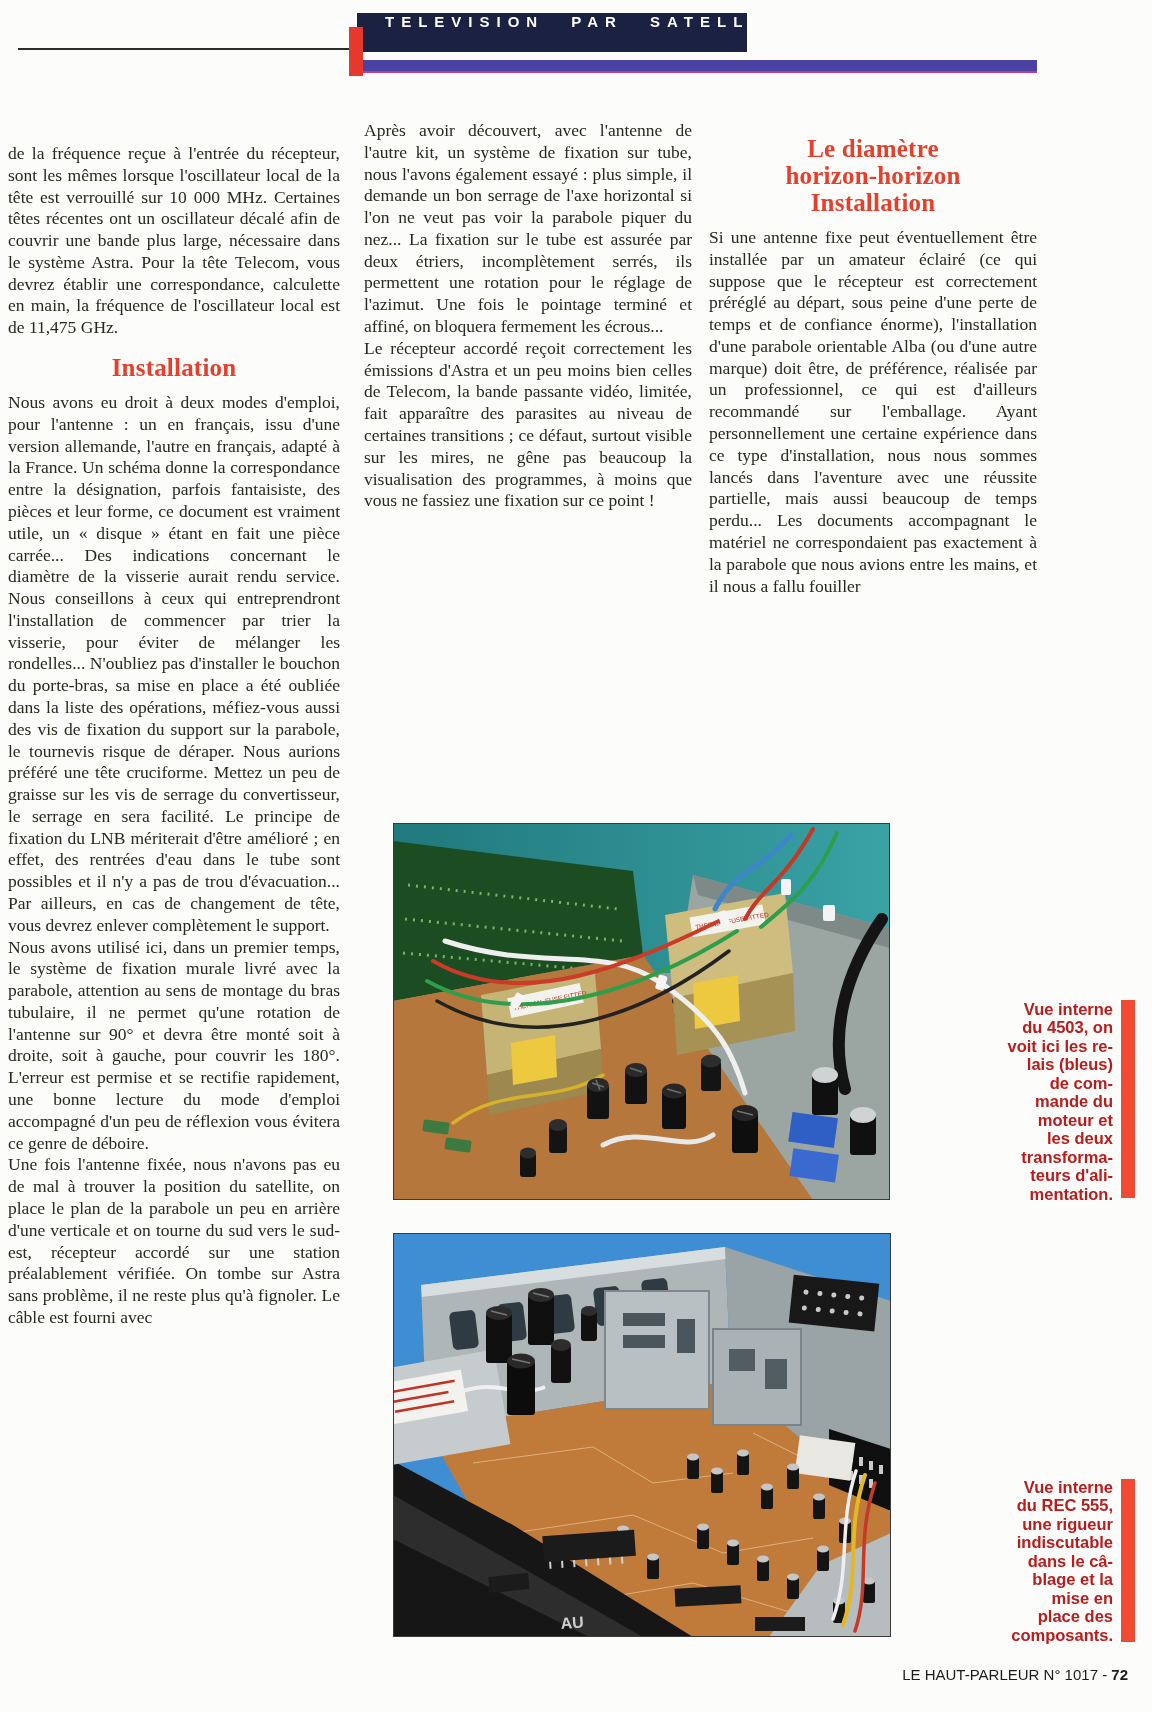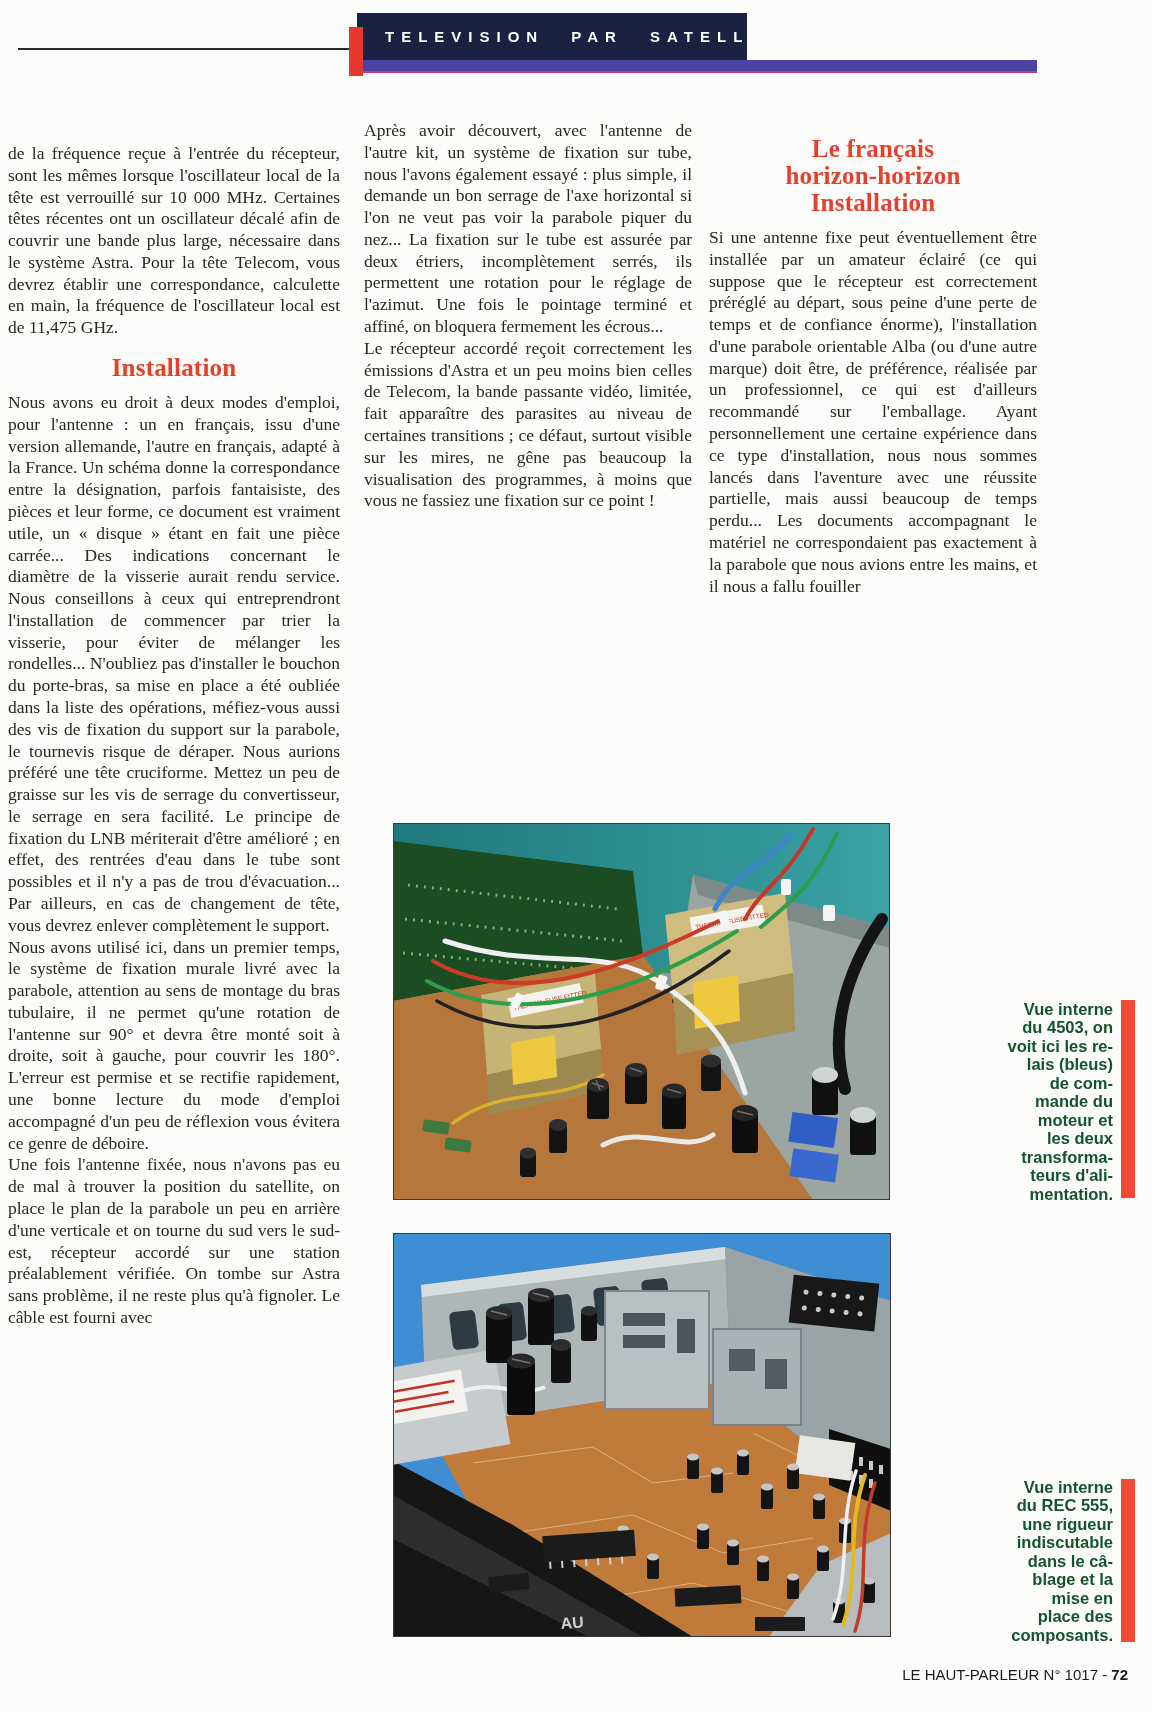--- a/index.html
+++ b/index.html
@@ -4,43 +4,43 @@
 <style>
   html,body { margin:0; padding:0; background:#e8e8e4; }
   .page {
     position:relative; width:1152px; height:1712px; margin:0 auto;
     background:#fcfcfa; overflow:hidden;
     font-family:"Liberation Serif", serif; color:#28281f;
   }
   
   .hrule { position:absolute; left:18px; top:48px; width:331px; height:2px; background:#2b2b2b; }
   .red-tab { position:absolute; left:349px; top:27px; width:14px; height:49px; background:#e4392c; z-index:3; }
-  .banner { position:absolute; left:357px; top:13px; width:390px; height:47px; background:#1b2140;
-            display:flex; align-items:center; z-index:2; }
+  .banner { position:absolute; left:357px; top:13px; width:390px; height:39px; background:#1b2140;
+            display:flex; align-items:flex-start; z-index:2; }
   .banner-text { font-family:"Liberation Sans", sans-serif; font-weight:bold; font-size:15px;
                  color:#fdfdfd; letter-spacing:7px; word-spacing:16px; padding-left:28px; white-space:nowrap; }
   .purple-stripe { position:absolute; left:357px; top:60px; width:680px; height:11px;
                    background:#4c42a4; border-bottom:2px solid #c2398f; z-index:1; }
   
   .col { position:absolute; top:120px; text-align:justify; font-size:17.5px; line-height:1.245; }
   .col p { margin:0; }
   .col1 { left:8px;  width:332px;margin-top:23px; }
   .col2 { left:364px; width:328px; }
   .col3 { left:709px; width:328px; }
   .red-heading { font-family:"Liberation Serif", serif; font-weight:bold; color:#e5402d;
                  font-size:25px; line-height:1.08; text-align:center; margin:15px 0 11px;
                  white-space:pre-line; letter-spacing:0.2px; }
   
   .photo { position:absolute; margin:0; padding:0; line-height:0; }
   .photo1 { left:393px; top:823px; }
   .photo2 { left:393px; top:1233px; }
   
   .caption { position:absolute; width:170px; text-align:right;
              font-family:"Liberation Sans", sans-serif; font-weight:bold;
-             font-size:16.5px; line-height:1.12; color:#14532d; white-space:pre-line; }
+             font-size:16.5px; line-height:1.12; color:#b91c1c; white-space:pre-line; }
   .caption1 { left:943px; top:1000px; }
   .caption2 { left:943px; top:1478px; }
   .cap-bar { position:absolute; width:14px; background:#f14a33; }
   .bar1 { left:1121px; top:1000px; height:198px; }
   .bar2 { left:1121px; top:1479px; height:163px; }
   
   .footer { position:absolute; right:24px; top:1666px;
             font-family:"Liberation Sans", sans-serif; font-size:15px; color:#1c1c1c; }
   .footer .pgnum { font-weight:bold; }
 </style>
@@ -63,21 +63,21 @@
     <p>Nous avons utilisé ici, dans un premier temps, le système de fixation murale livré avec la parabole, attention au sens de montage du bras tubulaire, il ne permet qu'une rotation de l'antenne sur 90° et devra être monté soit à droite, soit à gauche, pour couvrir les 180°. L'erreur est permise et se rectifie rapidement, une bonne lecture du mode d'emploi accompagné d'un peu de réflexion vous évitera ce genre de déboire.</p>
     <p>Une fois l'antenne fixée, nous n'avons pas eu de mal à trouver la position du satellite, on place le plan de la parabole un peu en arrière d'une verticale et on tourne du sud vers le sud-est, récepteur accordé sur une station préalablement vérifiée. On tombe sur Astra sans problème, il ne reste plus qu'à fignoler. Le câble est fourni avec</p>
   </section>
 
   <section class="col col2">
     <p>Après avoir découvert, avec l'antenne de l'autre kit, un système de fixation sur tube, nous l'avons également essayé : plus simple, il demande un bon serrage de l'axe horizontal si l'on ne veut pas voir la parabole piquer du nez... La fixation sur le tube est assurée par deux étriers, incomplètement serrés, ils permettent une rotation pour le réglage de l'azimut. Une fois le pointage terminé et affiné, on bloquera fermement les écrous...</p>
     <p>Le récepteur accordé reçoit correctement les émissions d'Astra et un peu moins bien celles de Telecom, la bande passante vidéo, limitée, fait apparaître des parasites au niveau de certaines transitions ; ce défaut, surtout visible sur les mires, ne gêne pas beaucoup la visualisation des programmes, à moins que vous ne fassiez une fixation sur ce point !</p>
   </section>
 
   <section class="col col3">
-    <h2 class="red-heading">Le français
+    <h2 class="red-heading">Le diamètre
 horizon-horizon
 Installation</h2>
     <p>Si une antenne fixe peut éventuellement être installée par un amateur éclairé (ce qui suppose que le récepteur est correctement préréglé au départ, sous peine d'une perte de temps et de confiance énorme), l'installation d'une parabole orientable Alba (ou d'une autre marque) doit être, de préférence, réalisée par un professionnel, ce qui est d'ailleurs recommandé sur l'emballage. Ayant personnellement une certaine expérience dans ce type d'installation, nous nous sommes lancés dans l'aventure avec une réussite partielle, mais aussi beaucoup de temps perdu... Les documents accompagnant le matériel ne correspondaient pas exactement à la parabole que nous avions entre les mains, et il nous a fallu fouiller</p>
   </section>
 
   <figure class="photo photo1">
     <svg width="497" height="377" viewBox="0 0 497 377">
       <defs>
         <linearGradient id="teal1" x1="0" y1="0" x2="1" y2="0">
           <stop offset="0" stop-color="#20797c"></stop>

